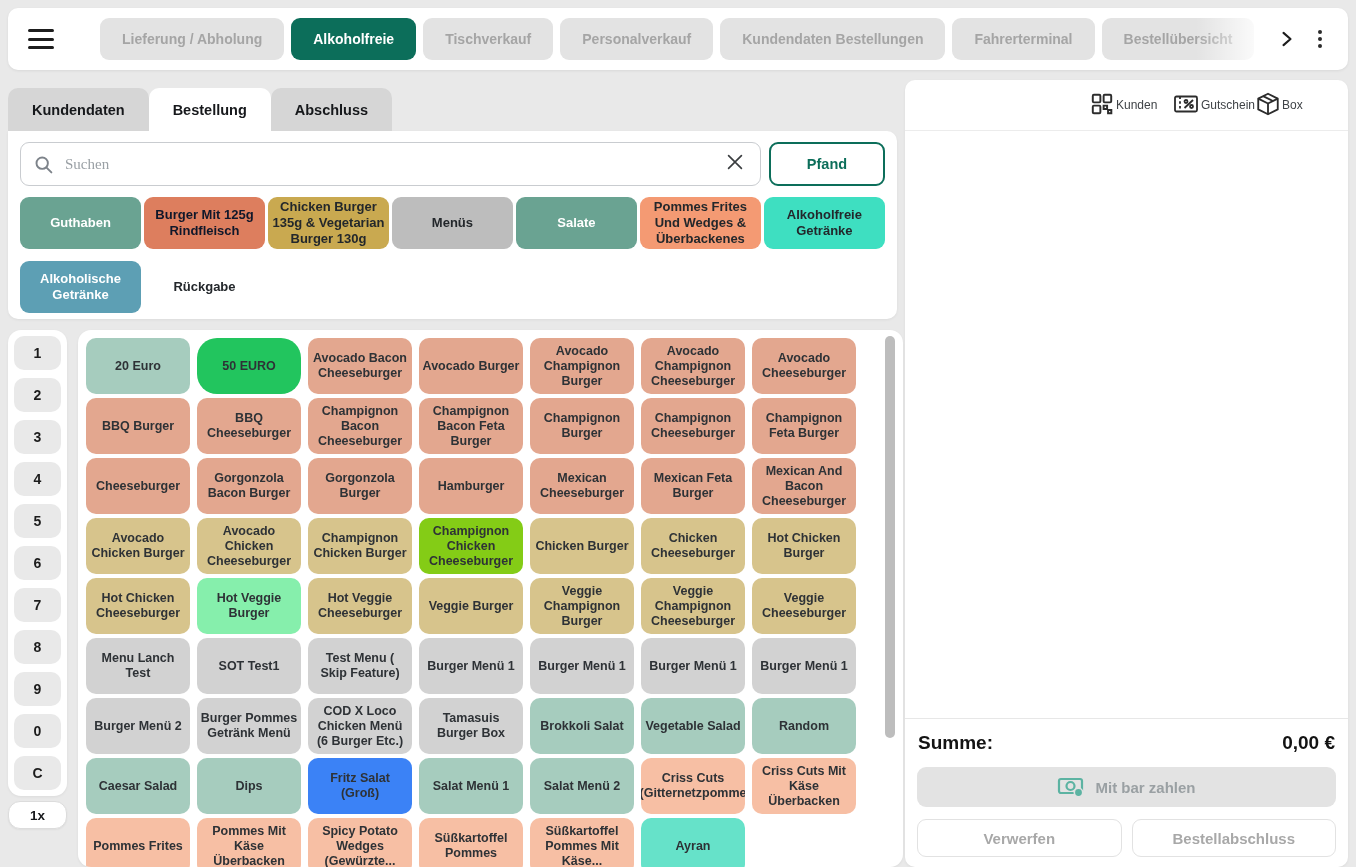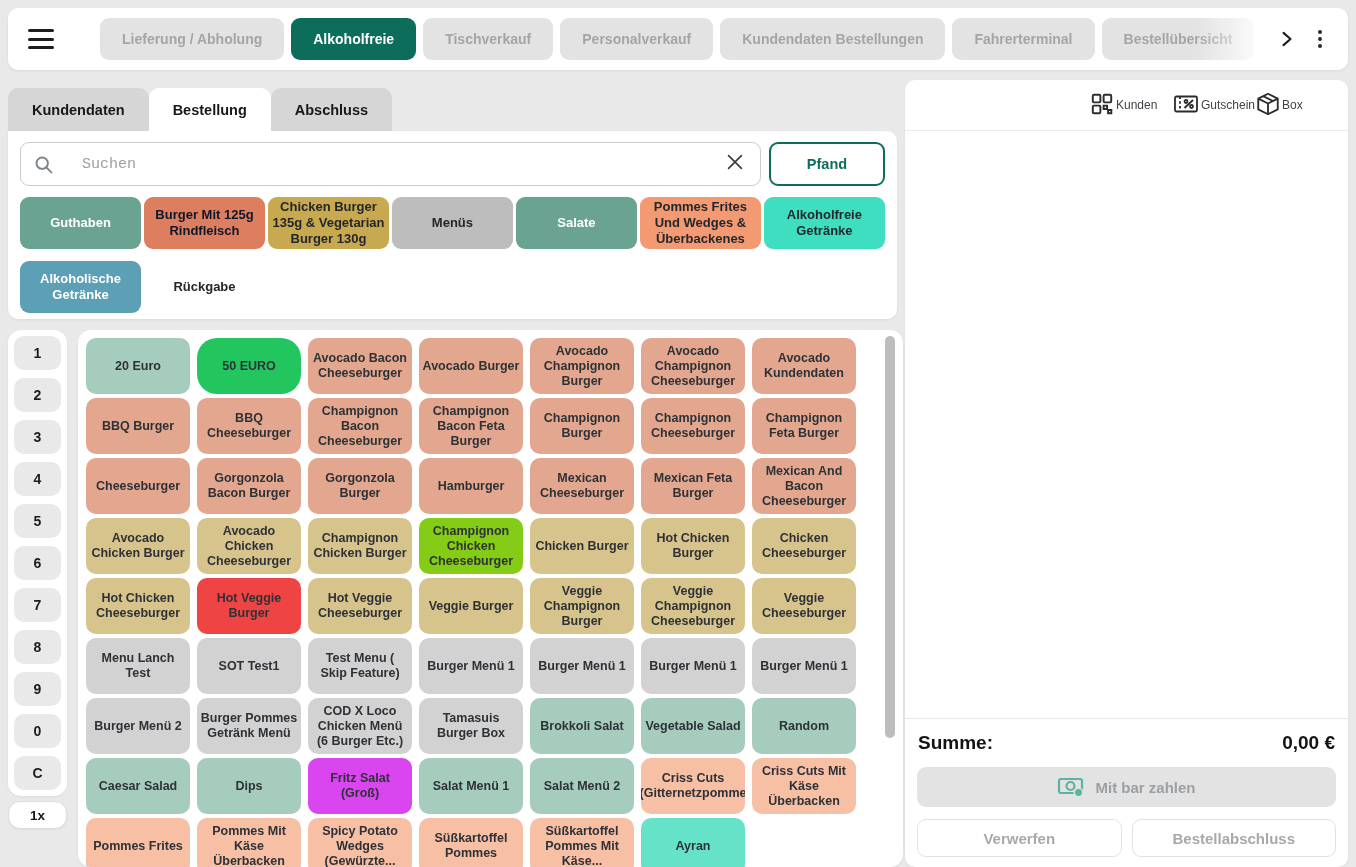--- a/index.html
+++ b/index.html
@@ -27,21 +27,21 @@
   .lt-tab{height:43px;padding:0 24px;border-radius:10px 10px 0 0;background:#d6d6d6;color:#16181b;
           font-size:14.5px;font-weight:700;display:flex;align-items:center;cursor:pointer;}
   .lt-tab.active{background:#fff;}
 
   
   .filter-panel{position:absolute;left:8px;top:131px;width:889px;height:188px;background:#fff;border-radius:0 10px 10px 10px;
           box-shadow:0 1px 3px rgba(0,0,0,.06);box-sizing:border-box;padding:11px 6px 0 6px;}
   .search-row{display:flex;gap:8px;margin:0 6px;}
   .search-box{flex:1;height:44px;border:1px solid #c9ccd0;border-radius:9px;display:flex;align-items:center;padding:0 12px;box-sizing:border-box;background:#fff;}
   .search-box svg{flex:none;}
-  .search-box input{flex:1;border:none;outline:none;font-size:15px;color:#333;margin-left:26px;font-family:Liberation Mono, monospace;background:transparent;}
+  .search-box input{flex:1;border:none;outline:none;font-size:15px;color:#333;margin-left:9px;font-family:Liberation Serif, serif;background:transparent;}
   .search-box input::placeholder{color:#9aa0a5;}
   .clear-x{flex:none;cursor:pointer;padding:2px;}
   .pfand{flex:none;width:116px;height:44px;background:#fff;border:2px solid #0c6e5a;border-radius:9px;
          color:#0c6e5a;font-size:14.5px;font-weight:700;cursor:pointer;font-family:inherit;}
   .categories{display:flex;flex-wrap:wrap;gap:12px 3px;margin:11px 6px 0 6px;}
   .cat{flex:0 0 calc((100% - 18px)/7);height:52px;border-radius:9px;border:none;font-family:inherit;
        font-size:13px;font-weight:700;line-height:1.22;cursor:pointer;padding:2px 4px;box-sizing:border-box;}
 
   
   .numpad{position:absolute;left:8px;top:330px;width:59px;height:466px;background:#fff;border-radius:13px;
@@ -159,44 +159,44 @@
   <button class="mult">1x</button>
 
   <div class="products-panel">
     <div class="product-grid" id="product-grid">
         <div class="prod" style="background: rgb(166, 204, 190);">20 Euro</div>
         <div class="prod" style="background: #22c55e; border-radius: 20px;">50 EURO</div>
         <div class="prod" style="background: rgb(227, 167, 143);">Avocado Bacon Cheeseburger</div>
         <div class="prod" style="background: rgb(227, 167, 143);">Avocado Burger</div>
         <div class="prod" style="background: rgb(227, 167, 143);">Avocado Champignon Burger</div>
         <div class="prod" style="background: rgb(227, 167, 143);">Avocado Champignon Cheeseburger</div>
-        <div class="prod" style="background: rgb(227, 167, 143);">Avocado Kundendaten</div>
+        <div class="prod" style="background: rgb(227, 167, 143);">Avocado Cheeseburger</div>
         <div class="prod" style="background: rgb(227, 167, 143);">BBQ Burger</div>
         <div class="prod" style="background: rgb(227, 167, 143);">BBQ Cheeseburger</div>
         <div class="prod" style="background: rgb(227, 167, 143);">Champignon Bacon Cheeseburger</div>
         <div class="prod" style="background: rgb(227, 167, 143);">Champignon Bacon Feta Burger</div>
         <div class="prod" style="background: rgb(227, 167, 143);">Champignon Burger</div>
         <div class="prod" style="background: rgb(227, 167, 143);">Champignon Cheeseburger</div>
         <div class="prod" style="background: rgb(227, 167, 143);">Champignon Feta Burger</div>
         <div class="prod" style="background: rgb(227, 167, 143);">Cheeseburger</div>
         <div class="prod" style="background: rgb(227, 167, 143);">Gorgonzola Bacon Burger</div>
         <div class="prod" style="background: rgb(227, 167, 143);">Gorgonzola Burger</div>
         <div class="prod" style="background: rgb(227, 167, 143);">Hamburger</div>
         <div class="prod" style="background: rgb(227, 167, 143);">Mexican Cheeseburger</div>
         <div class="prod" style="background: rgb(227, 167, 143);">Mexican Feta Burger</div>
         <div class="prod" style="background: rgb(227, 167, 143);">Mexican And Bacon Cheeseburger</div>
         <div class="prod" style="background: rgb(215, 196, 140);">Avocado Chicken Burger</div>
         <div class="prod" style="background: rgb(215, 196, 140);">Avocado Chicken Cheeseburger</div>
         <div class="prod" style="background: rgb(215, 196, 140);">Champignon Chicken Burger</div>
         <div class="prod" style="background: #84cc16;">Champignon Chicken Cheeseburger</div>
         <div class="prod" style="background: rgb(215, 196, 140);">Chicken Burger</div>
+        <div class="prod" style="background: rgb(215, 196, 140);">Chicken Cheeseburger</div>
         <div class="prod" style="background: rgb(215, 196, 140);">Hot Chicken Burger</div>
-        <div class="prod" style="background: rgb(215, 196, 140);">Chicken Cheeseburger</div>
         <div class="prod" style="background: rgb(215, 196, 140);">Hot Chicken Cheeseburger</div>
-        <div class="prod" style="background: #ef4444;">Hot Veggie Burger</div>
+        <div class="prod" style="background: #86efac;">Hot Veggie Burger</div>
         <div class="prod" style="background: rgb(215, 196, 140);">Hot Veggie Cheeseburger</div>
         <div class="prod" style="background: rgb(215, 196, 140);">Veggie Burger</div>
         <div class="prod" style="background: rgb(215, 196, 140);">Veggie Champignon Burger</div>
         <div class="prod" style="background: rgb(215, 196, 140);">Veggie Champignon Cheeseburger</div>
         <div class="prod" style="background: rgb(215, 196, 140);">Veggie Cheeseburger</div>
         <div class="prod" style="background: rgb(210, 210, 210);">Menu Lanch Test</div>
         <div class="prod" style="background: rgb(210, 210, 210);">SOT Test1</div>
         <div class="prod" style="background: rgb(210, 210, 210);">Test Menu ( Skip Feature)</div>
         <div class="prod" style="background: rgb(210, 210, 210);">Burger Menü 1</div>
         <div class="prod" style="background: rgb(210, 210, 210);">Burger Menü 1</div>
@@ -204,21 +204,21 @@
         <div class="prod" style="background: rgb(210, 210, 210);">Burger Menü 1</div>
         <div class="prod" style="background: rgb(210, 210, 210);">Burger Menü 2</div>
         <div class="prod" style="background: rgb(210, 210, 210);">Burger Pommes Getränk Menü</div>
         <div class="prod" style="background: rgb(210, 210, 210);">COD X Loco Chicken Menü (6 Burger Etc.)</div>
         <div class="prod" style="background: rgb(210, 210, 210);">Tamasuis Burger Box</div>
         <div class="prod" style="background: rgb(166, 204, 190);">Brokkoli Salat</div>
         <div class="prod" style="background: rgb(166, 204, 190);">Vegetable Salad</div>
         <div class="prod" style="background: rgb(166, 204, 190);">Random</div>
         <div class="prod" style="background: rgb(166, 204, 190);">Caesar Salad</div>
         <div class="prod" style="background: rgb(166, 204, 190);">Dips</div>
-        <div class="prod" style="background: #d946ef;">Fritz Salat (Groß)</div>
+        <div class="prod" style="background: #3b82f6;">Fritz Salat (Groß)</div>
         <div class="prod" style="background: rgb(166, 204, 190);">Salat Menü 1</div>
         <div class="prod" style="background: rgb(166, 204, 190);">Salat Menü 2</div>
         <div class="prod" style="background: rgb(247, 191, 164);">Criss Cuts (Gitternetzpomme</div>
         <div class="prod" style="background: rgb(247, 191, 164);">Criss Cuts Mit Käse Überbacken</div>
         <div class="prod" style="background: rgb(247, 191, 164);">Pommes Frites</div>
         <div class="prod" style="background: rgb(247, 191, 164);">Pommes Mit Käse Überbacken</div>
         <div class="prod" style="background: rgb(247, 191, 164);">Spicy Potato Wedges (Gewürzte...</div>
         <div class="prod" style="background: rgb(247, 191, 164);">Süßkartoffel Pommes</div>
         <div class="prod" style="background: rgb(247, 191, 164);">Süßkartoffel Pommes Mit Käse...</div>
         <div class="prod" style="background: rgb(102, 226, 201);">Ayran</div>

